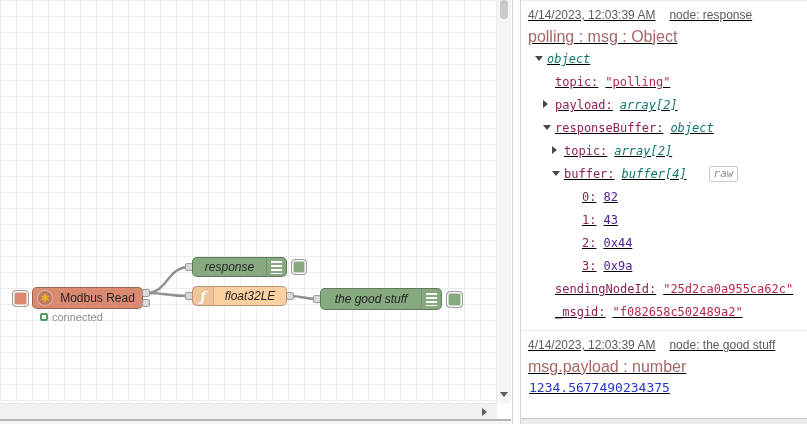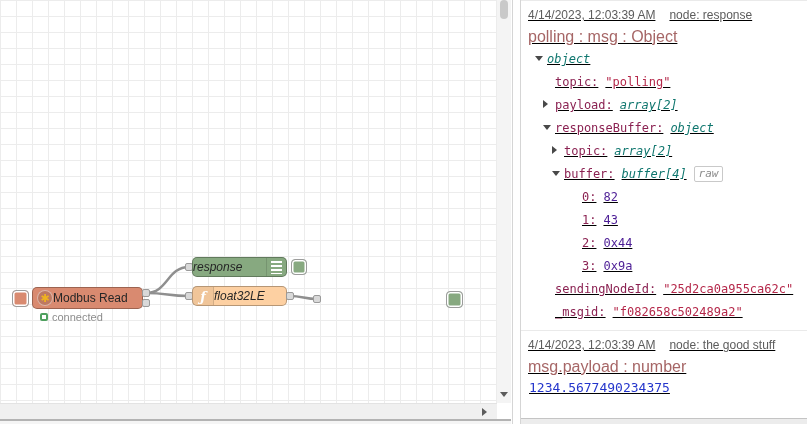--- a/index.html
+++ b/index.html
@@ -6,21 +6,21 @@
   body{font-family:"Liberation Sans",sans-serif;}
   .app{position:relative;width:807px;height:424px;background:#fff;overflow:hidden;}
 
   
   .canvas{position:absolute;left:0;top:0;width:497px;height:403px;background-color:#fff;
     background-image:linear-gradient(#ececec 1px,transparent 1px),linear-gradient(90deg,#ececec 1px,transparent 1px);
     background-size:16px 16px;}
   .wires{position:absolute;left:0;top:0;width:497px;height:403px;}
   .node{position:absolute;border:1px solid rgba(0,0,0,.28);border-radius:5px;box-sizing:border-box;
     display:flex;align-items:center;font-size:12px;color:#262626;}
-  .node-label{flex:1;white-space:nowrap;overflow:hidden;}
+  .node-label{flex:1;text-align:center;white-space:nowrap;overflow:hidden;}
   .italic{font-style:italic;}
   .port{position:absolute;width:8px;height:8px;background:#d9d9d9;border:1px solid #9a9a9a;border-radius:2px;box-sizing:border-box;}
   .node-btn{position:absolute;border:1px solid #9c9c9c;border-radius:4px;box-sizing:border-box;box-shadow:inset 0 0 0 1.5px #fff;}
   .modbus-icon{width:16px;height:16px;margin-left:4px;border-radius:50%;background:rgba(0,0,0,.12);
     box-shadow:inset 0 0 0 1px rgba(255,255,255,.45);color:#efb31f;font-size:11px;line-height:16px;text-align:center;flex:0 0 auto;}
   .dbg-icon-strip{width:19px;align-self:stretch;border-left:1px solid rgba(0,0,0,.12);display:flex;align-items:center;justify-content:center;flex:0 0 auto;}
   .dbg-lines{width:11px;height:13px;background:repeating-linear-gradient(to bottom,#fff 0 2px,rgba(0,0,0,0) 2px 4px);}
   .fn-icon-area{width:20px;align-self:stretch;border-right:1px solid rgba(0,0,0,.12);background:rgba(0,0,0,.05);
     color:#fff;font-family:"DejaVu Serif",serif;font-style:italic;font-weight:bold;font-size:13px;
     display:flex;align-items:center;justify-content:center;flex:0 0 auto;}
@@ -47,21 +47,21 @@
   .L0{padding-left:26px;} .L1{padding-left:34px;} .L2{padding-left:43px;} .L3{padding-left:61px;}
   .arw{position:absolute;top:8px;width:0;height:0;}
   .L0 .arw{left:14px;} .L1 .arw{left:22px;} .L2 .arw{left:31px;}
   .arw.exp{border-left:4px solid transparent;border-right:4px solid transparent;border-top:5px solid #484848;}
   .arw.col{top:6px;border-top:4px solid transparent;border-bottom:4px solid transparent;border-left:5px solid #484848;}
   .key{color:#8b2252;}
   .v{margin-left:7px;}
   .v.string{color:#b5284a;}
   .v.number{color:#4c1d95;}
   .v.type{font-style:italic;color:#0f766e;}
-  .raw-badge{display:inline-block;margin-left:7px;padding:0 4px;border:1px solid #c9c9c9;border-radius:2px;
+  .raw-badge{display:inline-block;margin-left:22px;padding:0 4px;border:1px solid #c9c9c9;border-radius:2px;
     font-size:11px;line-height:14px;color:#8a8a8a;font-style:italic;background:#fff;vertical-align:1px;}
   .dbg-value{font-family:"DejaVu Sans Mono",monospace;font-size:13px;color:#2536cc;padding-left:8px;margin-top:6px;height:16px;line-height:16px;}
   .panel-bottom{position:absolute;left:521px;bottom:0;width:286px;height:6px;background:#ececec;border-top:1px solid #c4c4c4;box-sizing:border-box;}
 </style>
 </head>
 <body>
 
 <div class="app">
 
   <div class="canvas">
@@ -93,20 +93,26 @@
     <div class="node-btn" style="left:291px;top:259px;width:16px;height:16px;background:#87a980;"></div>
 
     <div class="port" style="left:185px;top:292px;"></div>
     <div class="node" style="left:192px;top:286px;width:95px;height:20px;background:#fdd0a2;">
       <span class="fn-icon-area">ƒ</span>
       <span class="node-label italic">float32LE</span>
     </div>
     <div class="port" style="left:286px;top:292px;"></div>
 
     <div class="port" style="left:313px;top:295px;"></div>
+    <div class="node" style="left:320px;top:288px;width:122px;height:22px;background:#87a980;">
+      <span class="node-label italic">the good stuff</span>
+      <span class="dbg-icon-strip">
+          <span class="dbg-lines"></span>
+        </span>
+    </div>
     <div class="node-btn" style="left:446px;top:291px;width:17px;height:17px;background:#87a980;"></div>
   </div>
 
   <div class="vscroll">
     <div class="thumb"></div>
     <div class="arrow-down"></div>
   </div>
   <div class="hscroll">
     <div class="arrow-right"></div>
   </div>

